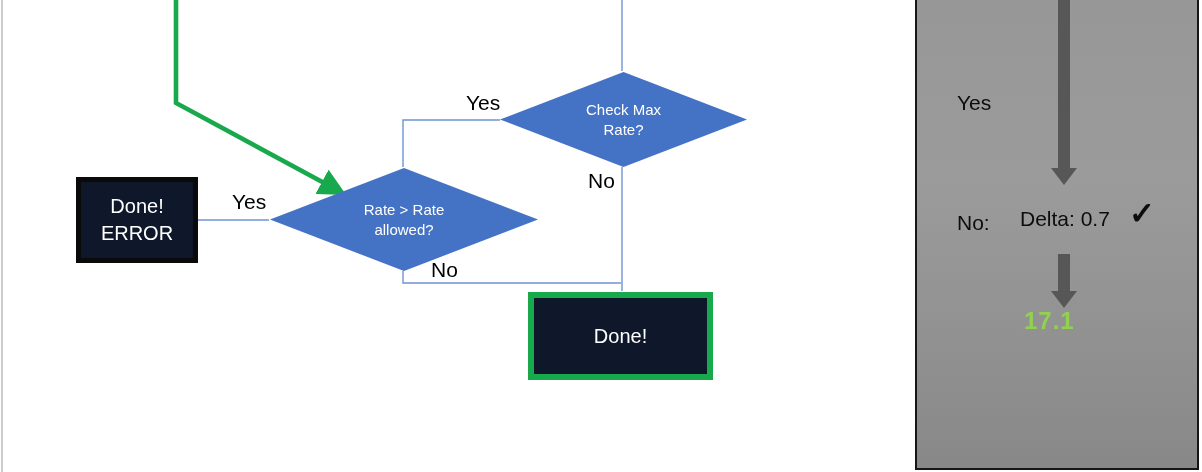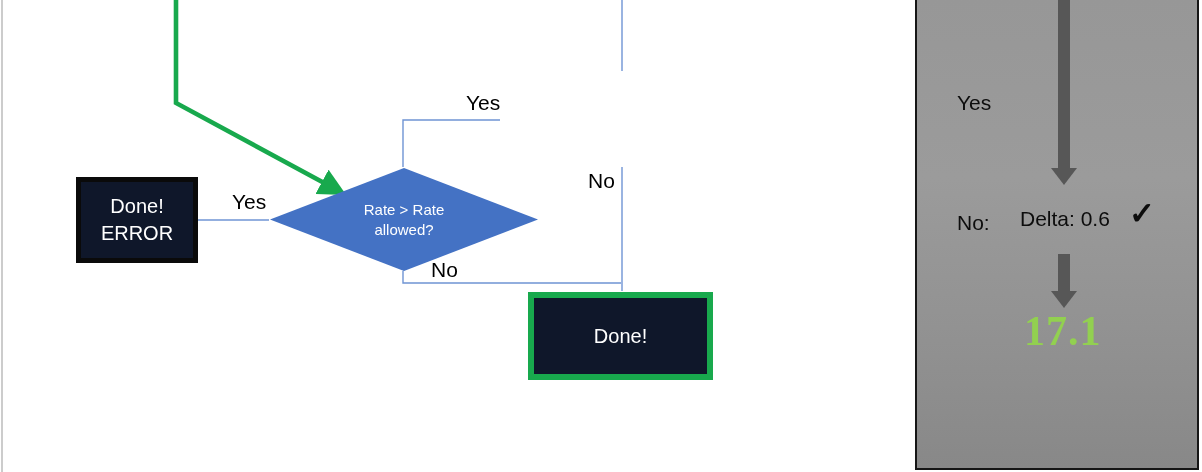--- a/index.html
+++ b/index.html
@@ -29,21 +29,21 @@
   .lbl{position:absolute;color:#000;font-size:21px;line-height:22px;white-space:nowrap;}
   .panel{
     position:absolute;left:915px;top:-3px;width:284px;height:473px;box-sizing:border-box;
     border:2px solid #161616;
     background:linear-gradient(180deg,#979797 0%,#9b9b9b 38%,#929292 70%,#888888 100%);
   }
   .panel .txt{position:absolute;color:#0d0d0d;font-size:21px;white-space:nowrap;}
   .shaft{position:absolute;width:12px;background:#575757;}
   .ahead{position:absolute;width:0;height:0;border-left:13px solid transparent;border-right:13px solid transparent;border-top:17px solid #575757;}
   .check-glyph{position:absolute;font-size:31px;font-weight:bold;color:#0d0d0d;}
-  .result{position:absolute;font-size:42px;font-weight:bold;color:#92d050;letter-spacing:1px;font-family:Liberation Serif, serif;}
+  .result{position:absolute;font-size:24px;font-weight:bold;color:#92d050;letter-spacing:1px;}
 </style>
 </head>
 <body>
 
 <div class="stage">
 
   <div class="edge-line"></div>
 
   <svg class="flow-svg" width="910" height="472">
     <defs>
@@ -52,20 +52,26 @@
       </marker>
     </defs>
     <path class="conn" d="M622,0 V71"></path>
     <path class="conn" d="M198,220 H269"></path>
     <path class="conn" d="M500,120 H403 V167"></path>
     <path class="conn" d="M622,167 V291"></path>
     <path class="conn" d="M403,271 V283 H621"></path>
     <path class="green-line" d="M176,0 V103 L339,191" marker-end="url(#ah)"></path>
   </svg>
 
+  <div class="diamond d-check">
+    <div>
+      <span style="display:block">Check Max</span>
+      <span style="display:block">Rate?</span>
+    </div>
+  </div>
 
   <div class="diamond d-rate">
     <div>
       <span style="display:block">Rate &gt; Rate</span>
       <span style="display:block">allowed?</span>
     </div>
   </div>
 
   <div class="flowbox b-error">
     <span>Done!</span>
@@ -81,21 +87,21 @@
   <div class="lbl" style="left:232px;top:191px;">Yes</div>
   <div class="lbl" style="left:431px;top:259px;">No</div>
 
   <div class="panel">
     <div class="shaft" style="left:141px;top:0;height:169px;"></div>
     <div class="ahead" style="left:134px;top:169px;"></div>
 
     <div class="txt" style="left:40px;top:92px;">Yes</div>
 
     <div class="txt" style="left:40px;top:212px;">No:</div>
-    <div class="txt" style="left:103px;top:208px;">Delta: 0.6</div>
+    <div class="txt" style="left:103px;top:208px;">Delta: 0.7</div>
     <div class="check-glyph" style="left:212px;top:196px;">✓</div>
 
     <div class="shaft" style="left:141px;top:255px;height:37px;"></div>
     <div class="ahead" style="left:134px;top:292px;"></div>
 
     <div class="result" style="left:107px;top:308px;">17.1</div>
   </div>
 
 </div>
 

